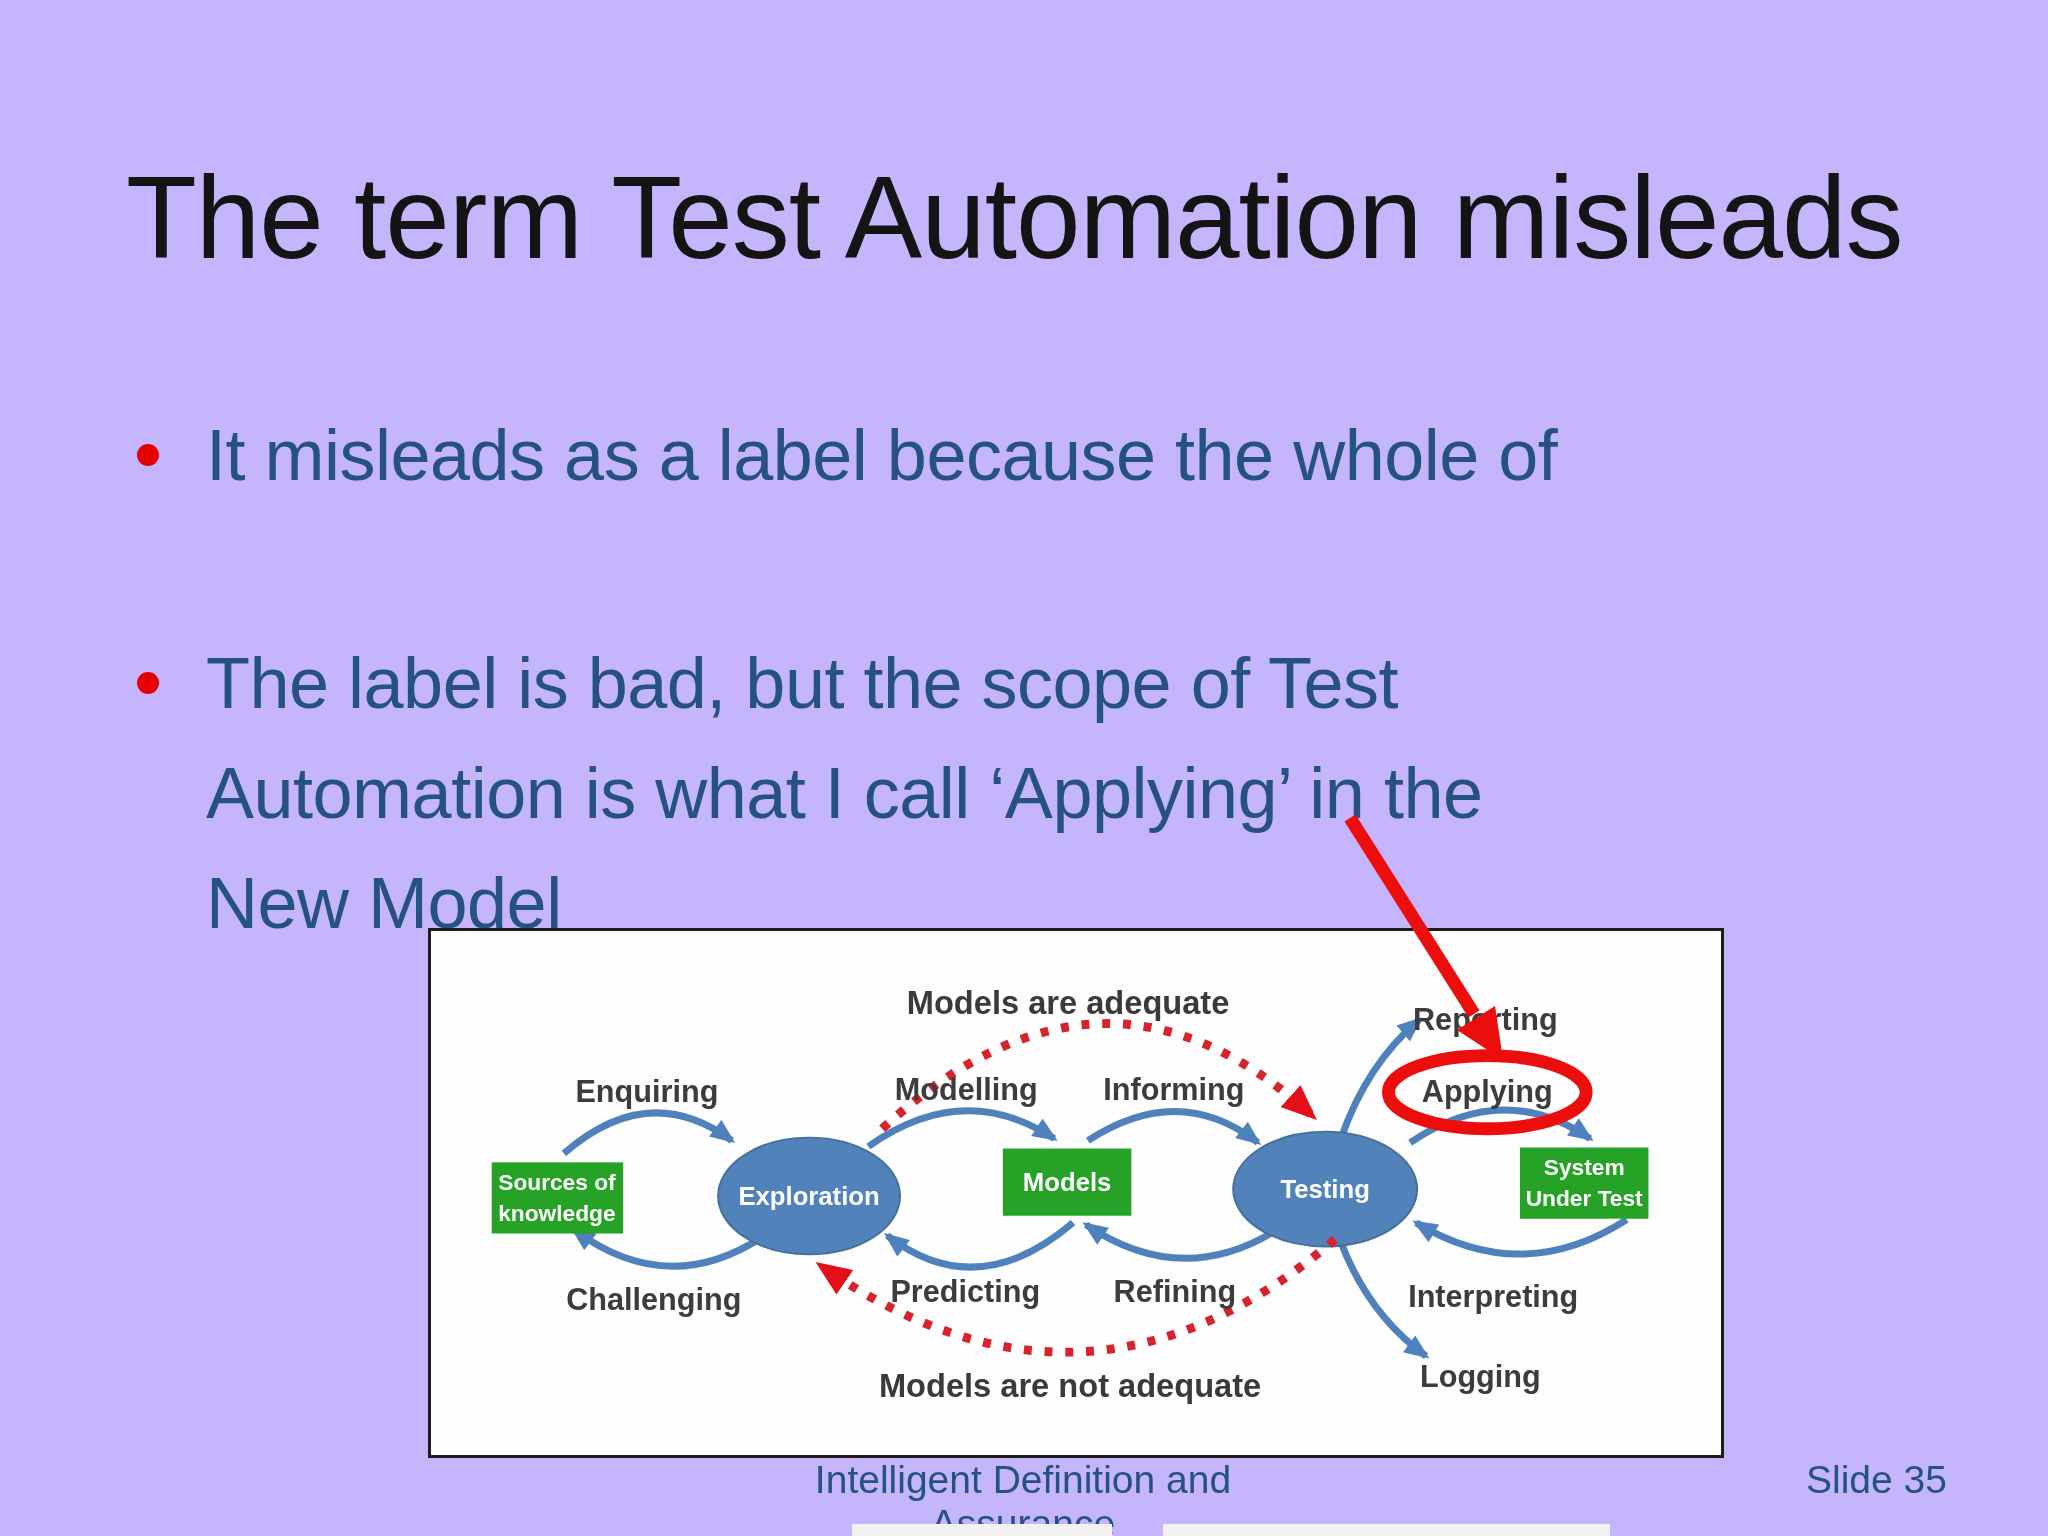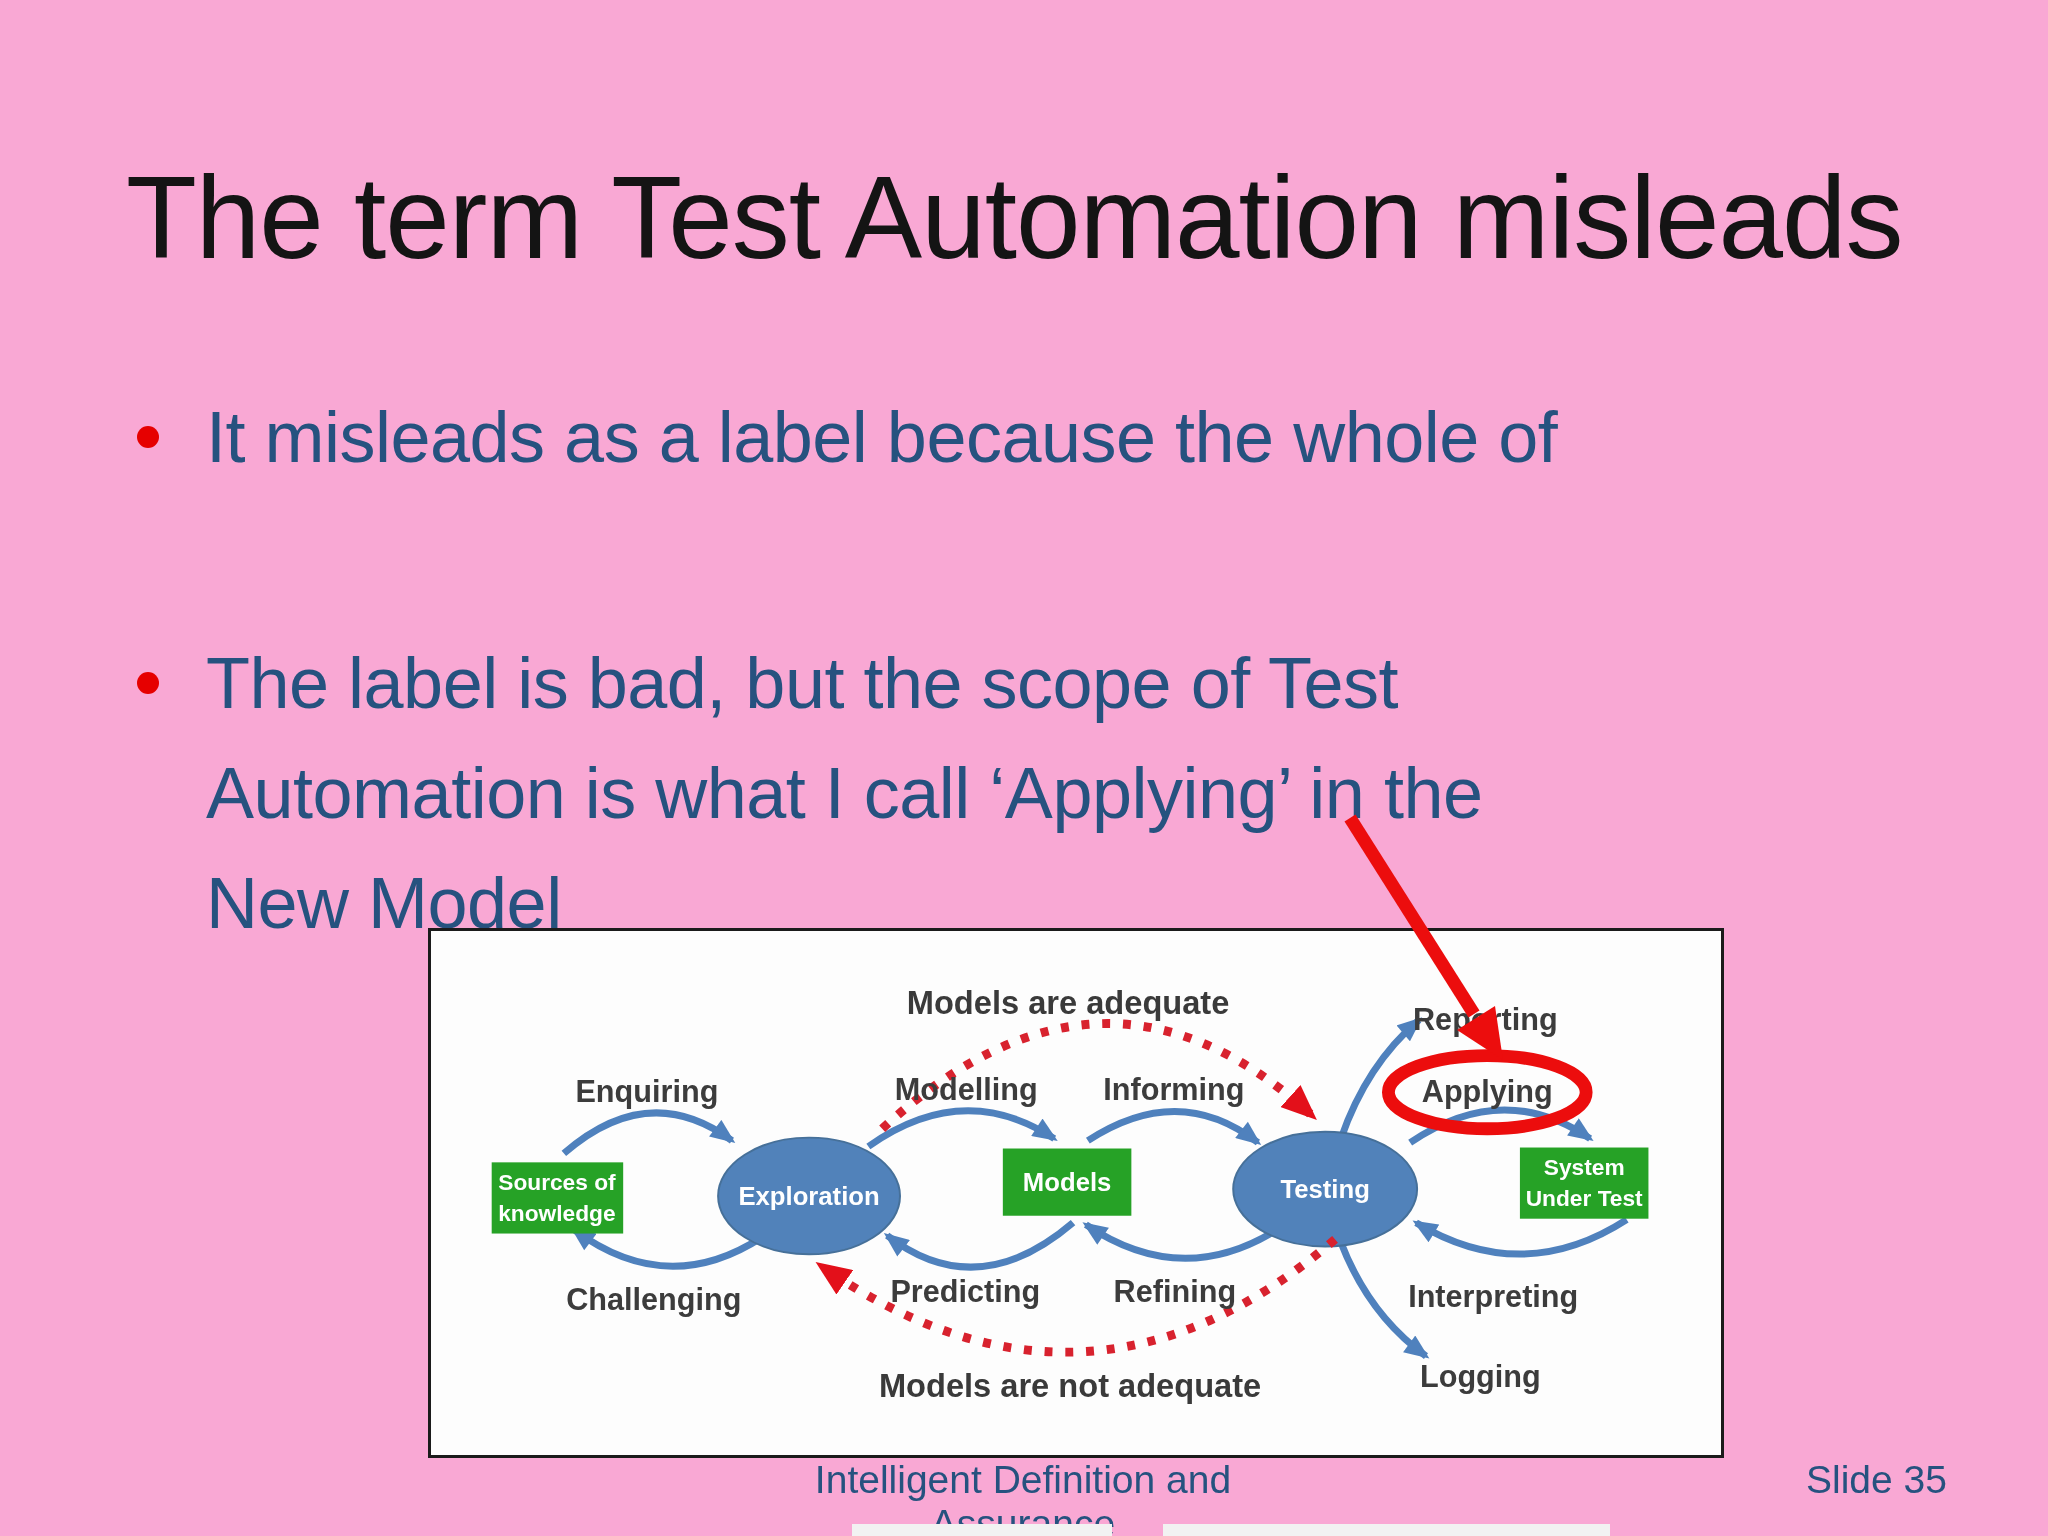--- a/index.html
+++ b/index.html
@@ -1,32 +1,32 @@
 <!DOCTYPE html>
 <html><head>
 <meta charset="utf-8">
 <style>
   html,body{margin:0;padding:0;background:#ffffff;}
   #slide{
-    position:relative;width:2048px;height:1536px;background:#f9a8d4;overflow:hidden;
+    position:relative;width:2048px;height:1536px;background:#c4b5fd;overflow:hidden;
     font-family:"Liberation Sans", sans-serif;
   }
   #title{
     position:absolute;left:126px;top:160px;width:1860px;
     font-size:116px;letter-spacing:-1px;color:#141414;line-height:1.0;white-space:nowrap;
   }
   .bullet-row{position:absolute;left:137px;display:flex;}
   .bullet-dot{
     width:22px;height:22px;border-radius:50%;background:#e60000;flex:0 0 22px;
     margin-right:47px;margin-top:44px;
   }
   .bullet-text{
     color:#26527f;font-size:72px;line-height:110px;letter-spacing:-0.5px;
   }
-  #bullet-1{top:382px;}
+  #bullet-1{top:400px;}
   #bullet-2{top:628px;}
   #diagram-box{
     position:absolute;left:428px;top:928px;width:1296px;height:530px;
     border:3px solid #1b1b1b;background:#fdfdfd;box-sizing:border-box;
   }
   #diagram-svg{position:absolute;left:0;top:0;width:100%;height:100%;}
   .flow-label{font-size:31px;font-weight:700;fill:#3c3c3c;text-anchor:middle;dominant-baseline:central;}
   .cond-label{font-size:33px;font-weight:700;fill:#3a3a3a;text-anchor:middle;dominant-baseline:central;}
   .node-text{fill:#ffffff;font-weight:700;text-anchor:middle;dominant-baseline:central;}
   .blue-arc{fill:none;stroke:#4f81bd;stroke-width:7;}

